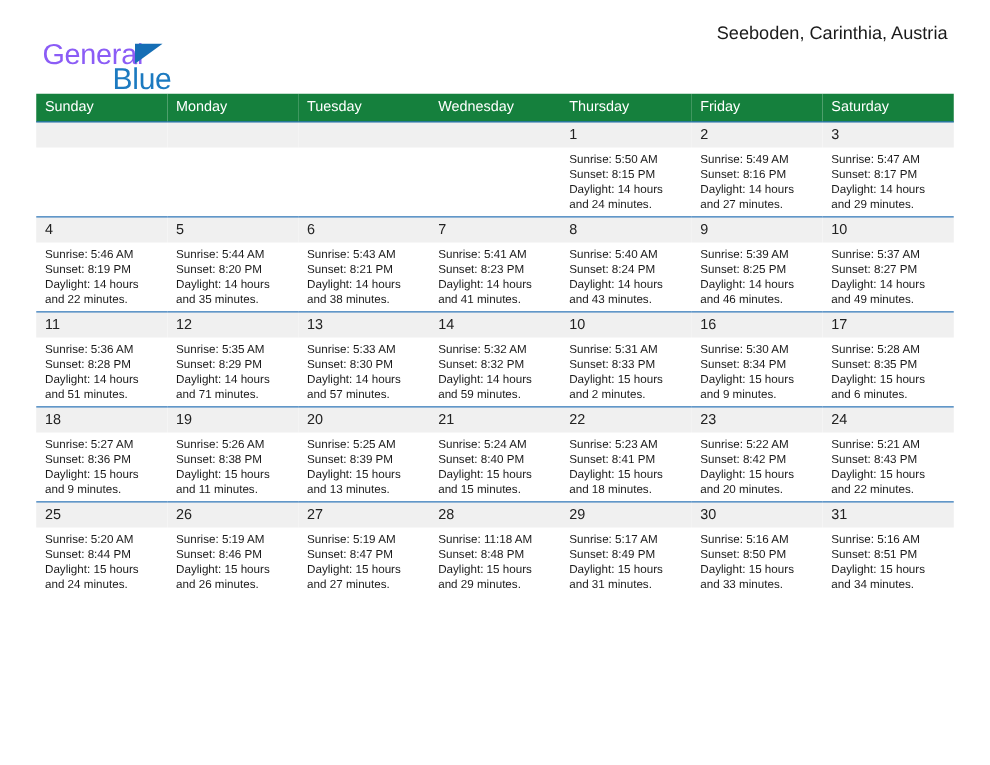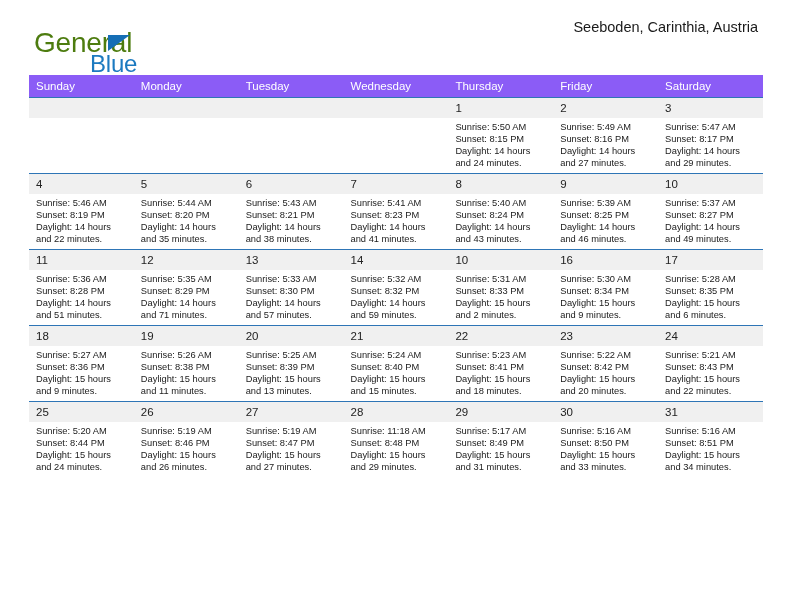--- a/index.html
+++ b/index.html
@@ -31,23 +31,23 @@
     position: absolute;
     left: 5px;
     top: 30px;
     width: 230px;
     height: 50px;
   }
   .brand-general {
     position: absolute;
     left: 0;
     top: 0;
-    font-size: 28px;
+    font-size: 23px;
     line-height: 26px;
-    color: #4d7c0f;
+    color: #8b5cf6;
     letter-spacing: -0.2px;
   }
   .brand-tri {
     position: absolute;
     left: 74px;
     top: 5px;
     width: 0;
     height: 0;
     border-left: 22px solid #156eb5;
     border-bottom: 16px solid transparent;
@@ -82,21 +82,21 @@
     margin-left: 16px;
   }
 
   
   .calendar {
     width: 734px;
     border-collapse: collapse;
     table-layout: fixed;
   }
   .calendar th {
-    background: #8b5cf6;
+    background: #15803d;
     color: #ffffff;
     font-size: 11.5px;
     font-weight: normal;
     text-align: left;
     padding: 5px 0 5px 7px;
     height: 12px;
     border: none;
   }
   .calendar td {
     vertical-align: top;

